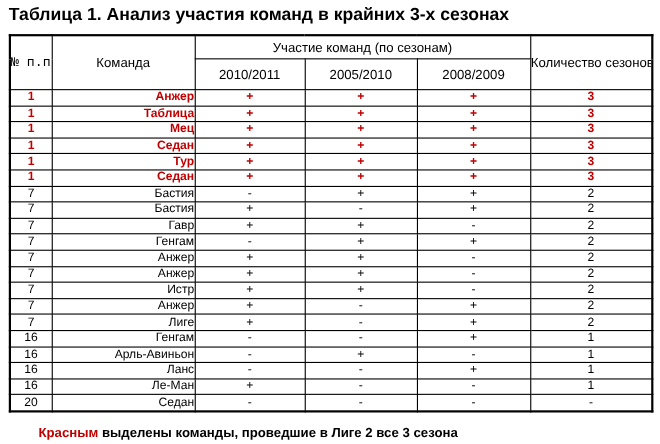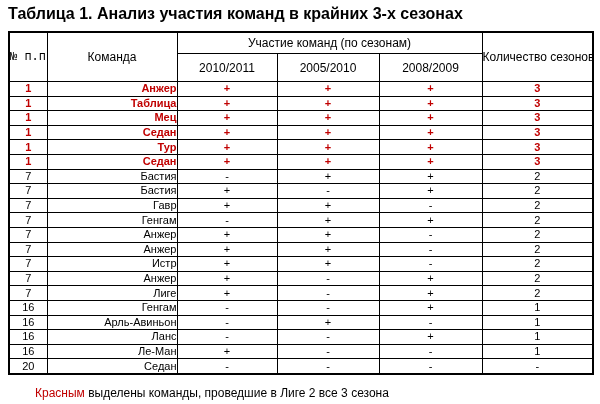--- a/index.html
+++ b/index.html
@@ -69,21 +69,21 @@
     text-align: right;
     padding-left: 5px;
   }
   tr.hl td {
     color: var(--hl, #c00000);
     font-weight: bold;
   }
   .footnote {
     margin: 11px 0 0 27px;
     font-size: 12px;
-    font-weight: normal;
+    font-weight: bold;
     line-height: 14px;
   }
   .footnote .fn-red {
     color: var(--hl, #c00000);
   }
 </style>
 </head>
 <body>
 
 <div class="page">

